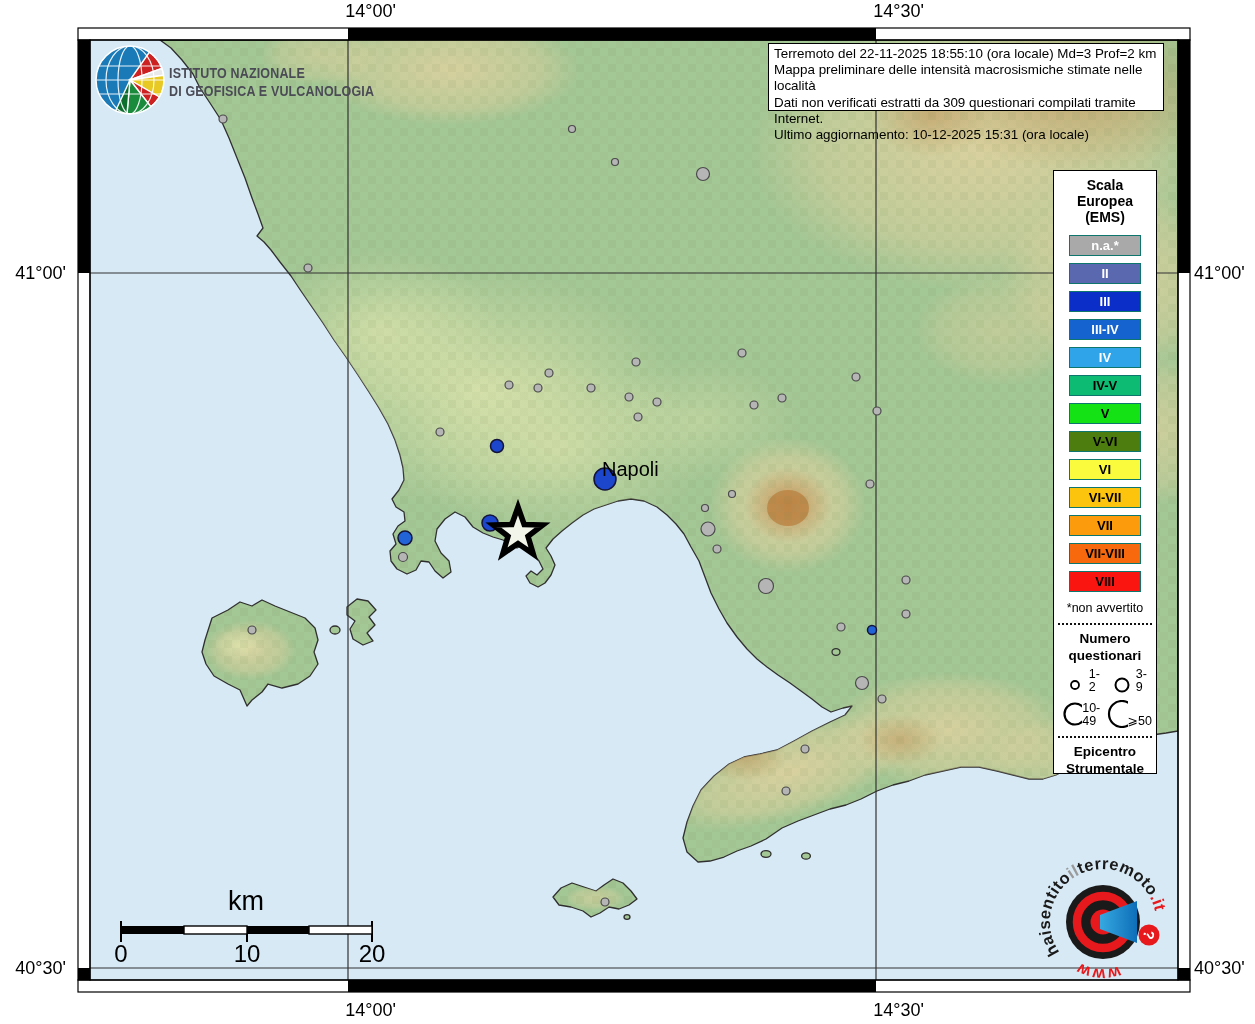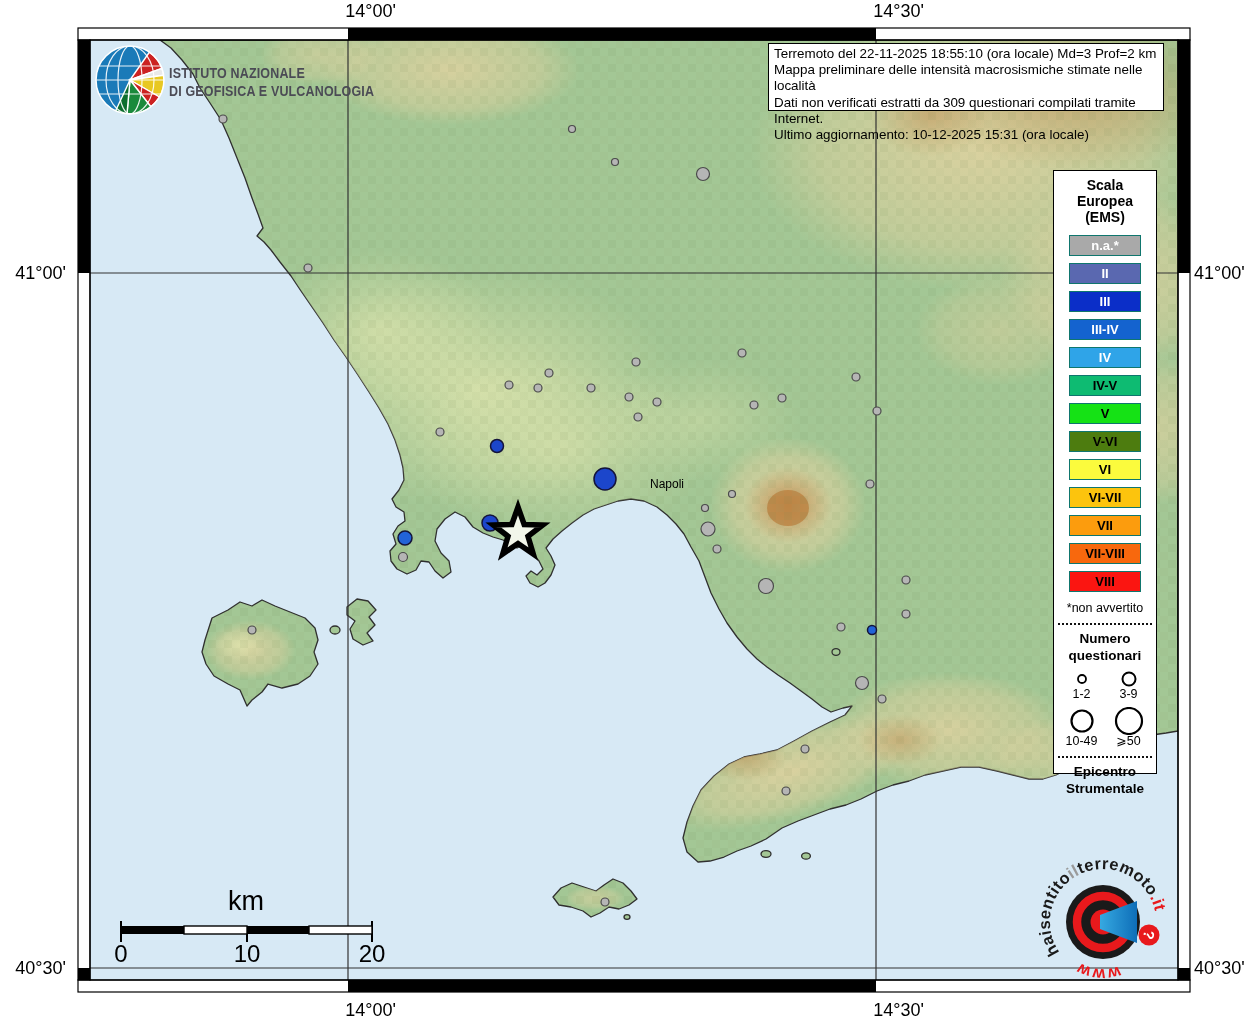--- a/index.html
+++ b/index.html
@@ -16,28 +16,28 @@
   .legend{position:absolute;left:1053px;top:170px;width:102px;height:602px;background:#fff;
           border:1.5px solid #000;z-index:5;display:flex;flex-direction:column;align-items:center;}
   .lg-title{font-weight:bold;font-size:14px;line-height:16px;text-align:center;margin-top:6px;}
   .chips{margin-top:3px;}
   .chip{width:70px;height:19px;line-height:19px;margin-top:7px;border:1px solid #0f766e;
         font-size:13px;font-weight:bold;text-align:center;}
   .footnote{font-size:12.5px;margin-top:9px;}
   .dotted{width:92%;border-top:2px dotted #111;margin-top:8px;}
   .lg-title2{font-weight:bold;font-size:13.5px;line-height:17px;text-align:center;margin-top:5px;}
   .qgrid{display:grid;grid-template-columns:47px 47px;margin-top:4px;}
-  .qcell{display:flex;flex-direction:column;align-items:center;}
+  .qcell{display:flex;flex-direction:row;align-items:flex-end;}
   .qlbl{font-size:12.5px;line-height:13px;}
   .legend-star{margin-top:7px;}
   
   .sb-km{position:absolute;left:196px;top:886px;width:100px;text-align:center;font-size:27px;}
   .sb-num{position:absolute;top:940px;width:44px;text-align:center;font-size:24px;}
   
-  .city{position:absolute;left:602px;top:477px;font-size:12px;z-index:4;margin-left:48px;}
+  .city{position:absolute;left:602px;top:458px;font-size:20px;z-index:4;}
   
   .ingv-text{position:absolute;left:169px;top:64px;font-size:14.5px;font-weight:bold;color:#4b4b55;
              line-height:18px;transform:scaleX(.86);transform-origin:left;letter-spacing:.2px;z-index:4;}
   .logo-wrap{position:absolute;z-index:4;}
 </style>
 </head>
 <body>
 
 <div class="stage">
 

